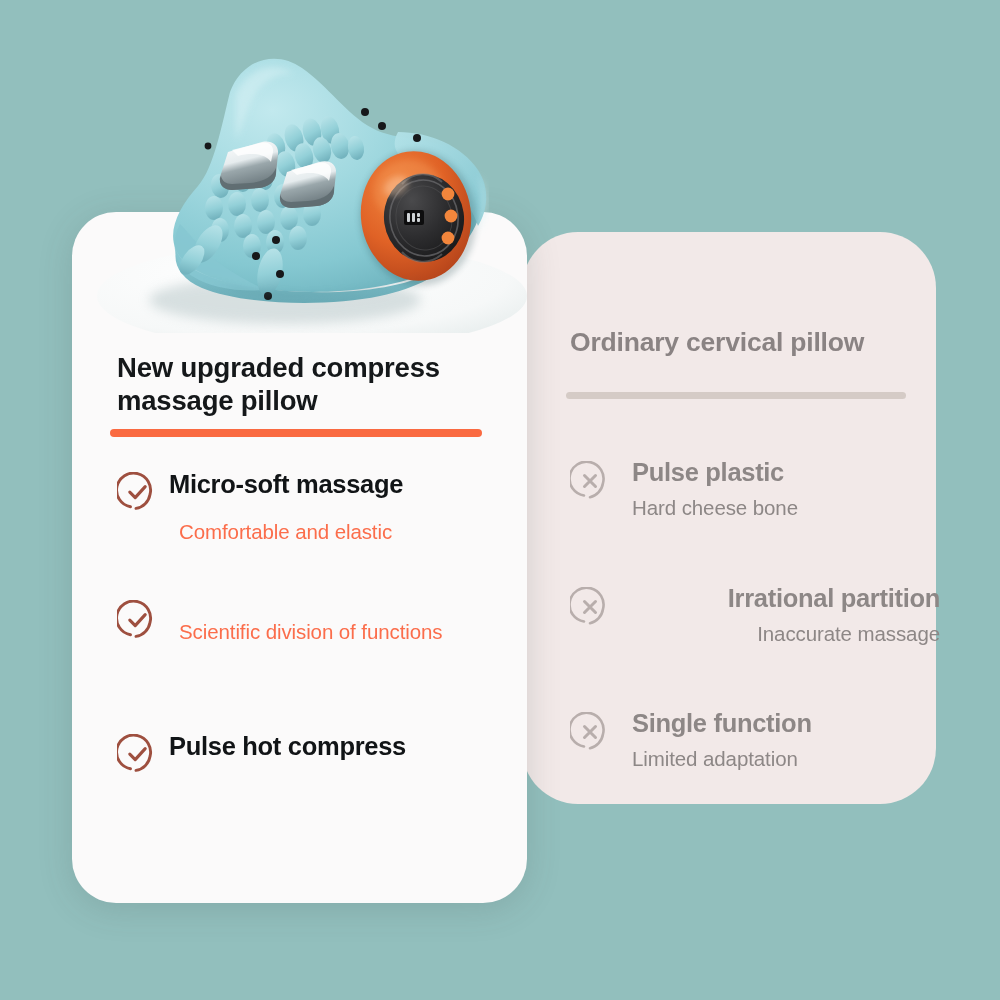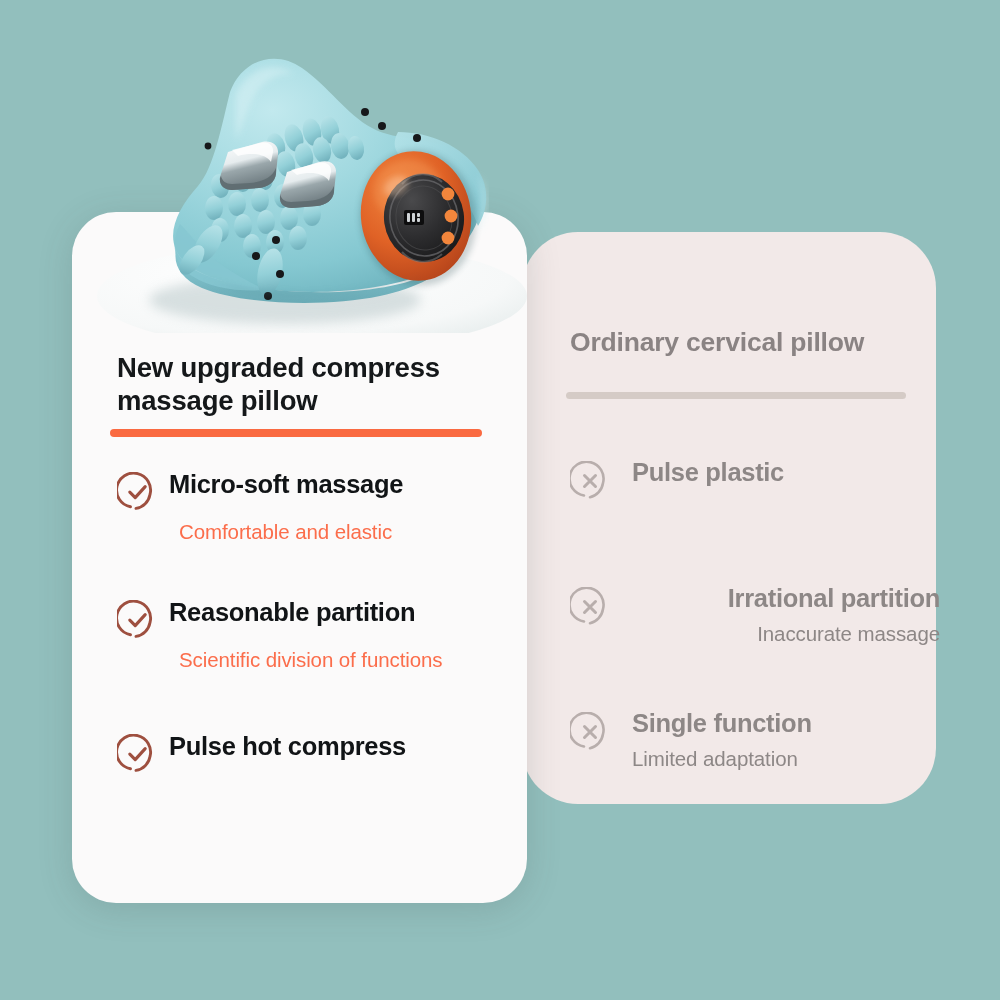--- a/index.html
+++ b/index.html
@@ -88,20 +88,21 @@
       <div id="right-rule"></div>
 
       <div class="rfeat" id="rfeat-0">
         <span class="icon">
           <svg viewBox="0 0 40 40">
             <path d="M14 34.5 A17 17 0 1 1 33 22 A17 17 0 0 1 20 36.2" fill="none" stroke="#b8aeac" stroke-width="2.6" stroke-linecap="round"></path>
             <path d="M14.5 14.5 L25.5 25.5 M25.5 14.5 L14.5 25.5" fill="none" stroke="#b8aeac" stroke-width="3" stroke-linecap="round"></path>
           </svg>
         </span>
         <div class="ttl">Pulse plastic</div>
+        <div class="sub">Hard cheese bone</div>
       </div>
 
       <div class="rfeat" id="rfeat-1">
         <span class="icon">
           <svg viewBox="0 0 40 40">
             <path d="M14 34.5 A17 17 0 1 1 33 22 A17 17 0 0 1 20 36.2" fill="none" stroke="#b8aeac" stroke-width="2.6" stroke-linecap="round"></path>
             <path d="M14.5 14.5 L25.5 25.5 M25.5 14.5 L14.5 25.5" fill="none" stroke="#b8aeac" stroke-width="3" stroke-linecap="round"></path>
           </svg>
         </span>
         <div class="ttl">Irrational partition</div>
@@ -137,21 +138,20 @@
         <div class="sub">Comfortable and elastic</div>
       </div>
 
       <div class="feat" id="feat-1">
         <span class="icon">
           <svg viewBox="0 0 40 40">
             <path d="M13.5 34.8 A17 17 0 1 1 33 22.5 A17 17 0 0 1 19 36.4" fill="none" stroke="#9e4f3f" stroke-width="2.9" stroke-linecap="round"></path>
             <path d="M12.8 20.2 L18.2 25.6 L28.2 14.6" fill="none" stroke="#9e4f3f" stroke-width="3.1" stroke-linecap="round" stroke-linejoin="round"></path>
           </svg>
         </span>
-        <div class="ttl">Reasonable partition</div>
         <div class="sub">Scientific division of functions</div>
       </div>
 
       <div class="feat" id="feat-2">
         <span class="icon">
           <svg viewBox="0 0 40 40">
             <path d="M13.5 34.8 A17 17 0 1 1 33 22.5 A17 17 0 0 1 19 36.4" fill="none" stroke="#9e4f3f" stroke-width="2.9" stroke-linecap="round"></path>
             <path d="M12.8 20.2 L18.2 25.6 L28.2 14.6" fill="none" stroke="#9e4f3f" stroke-width="3.1" stroke-linecap="round" stroke-linejoin="round"></path>
           </svg>
         </span>

